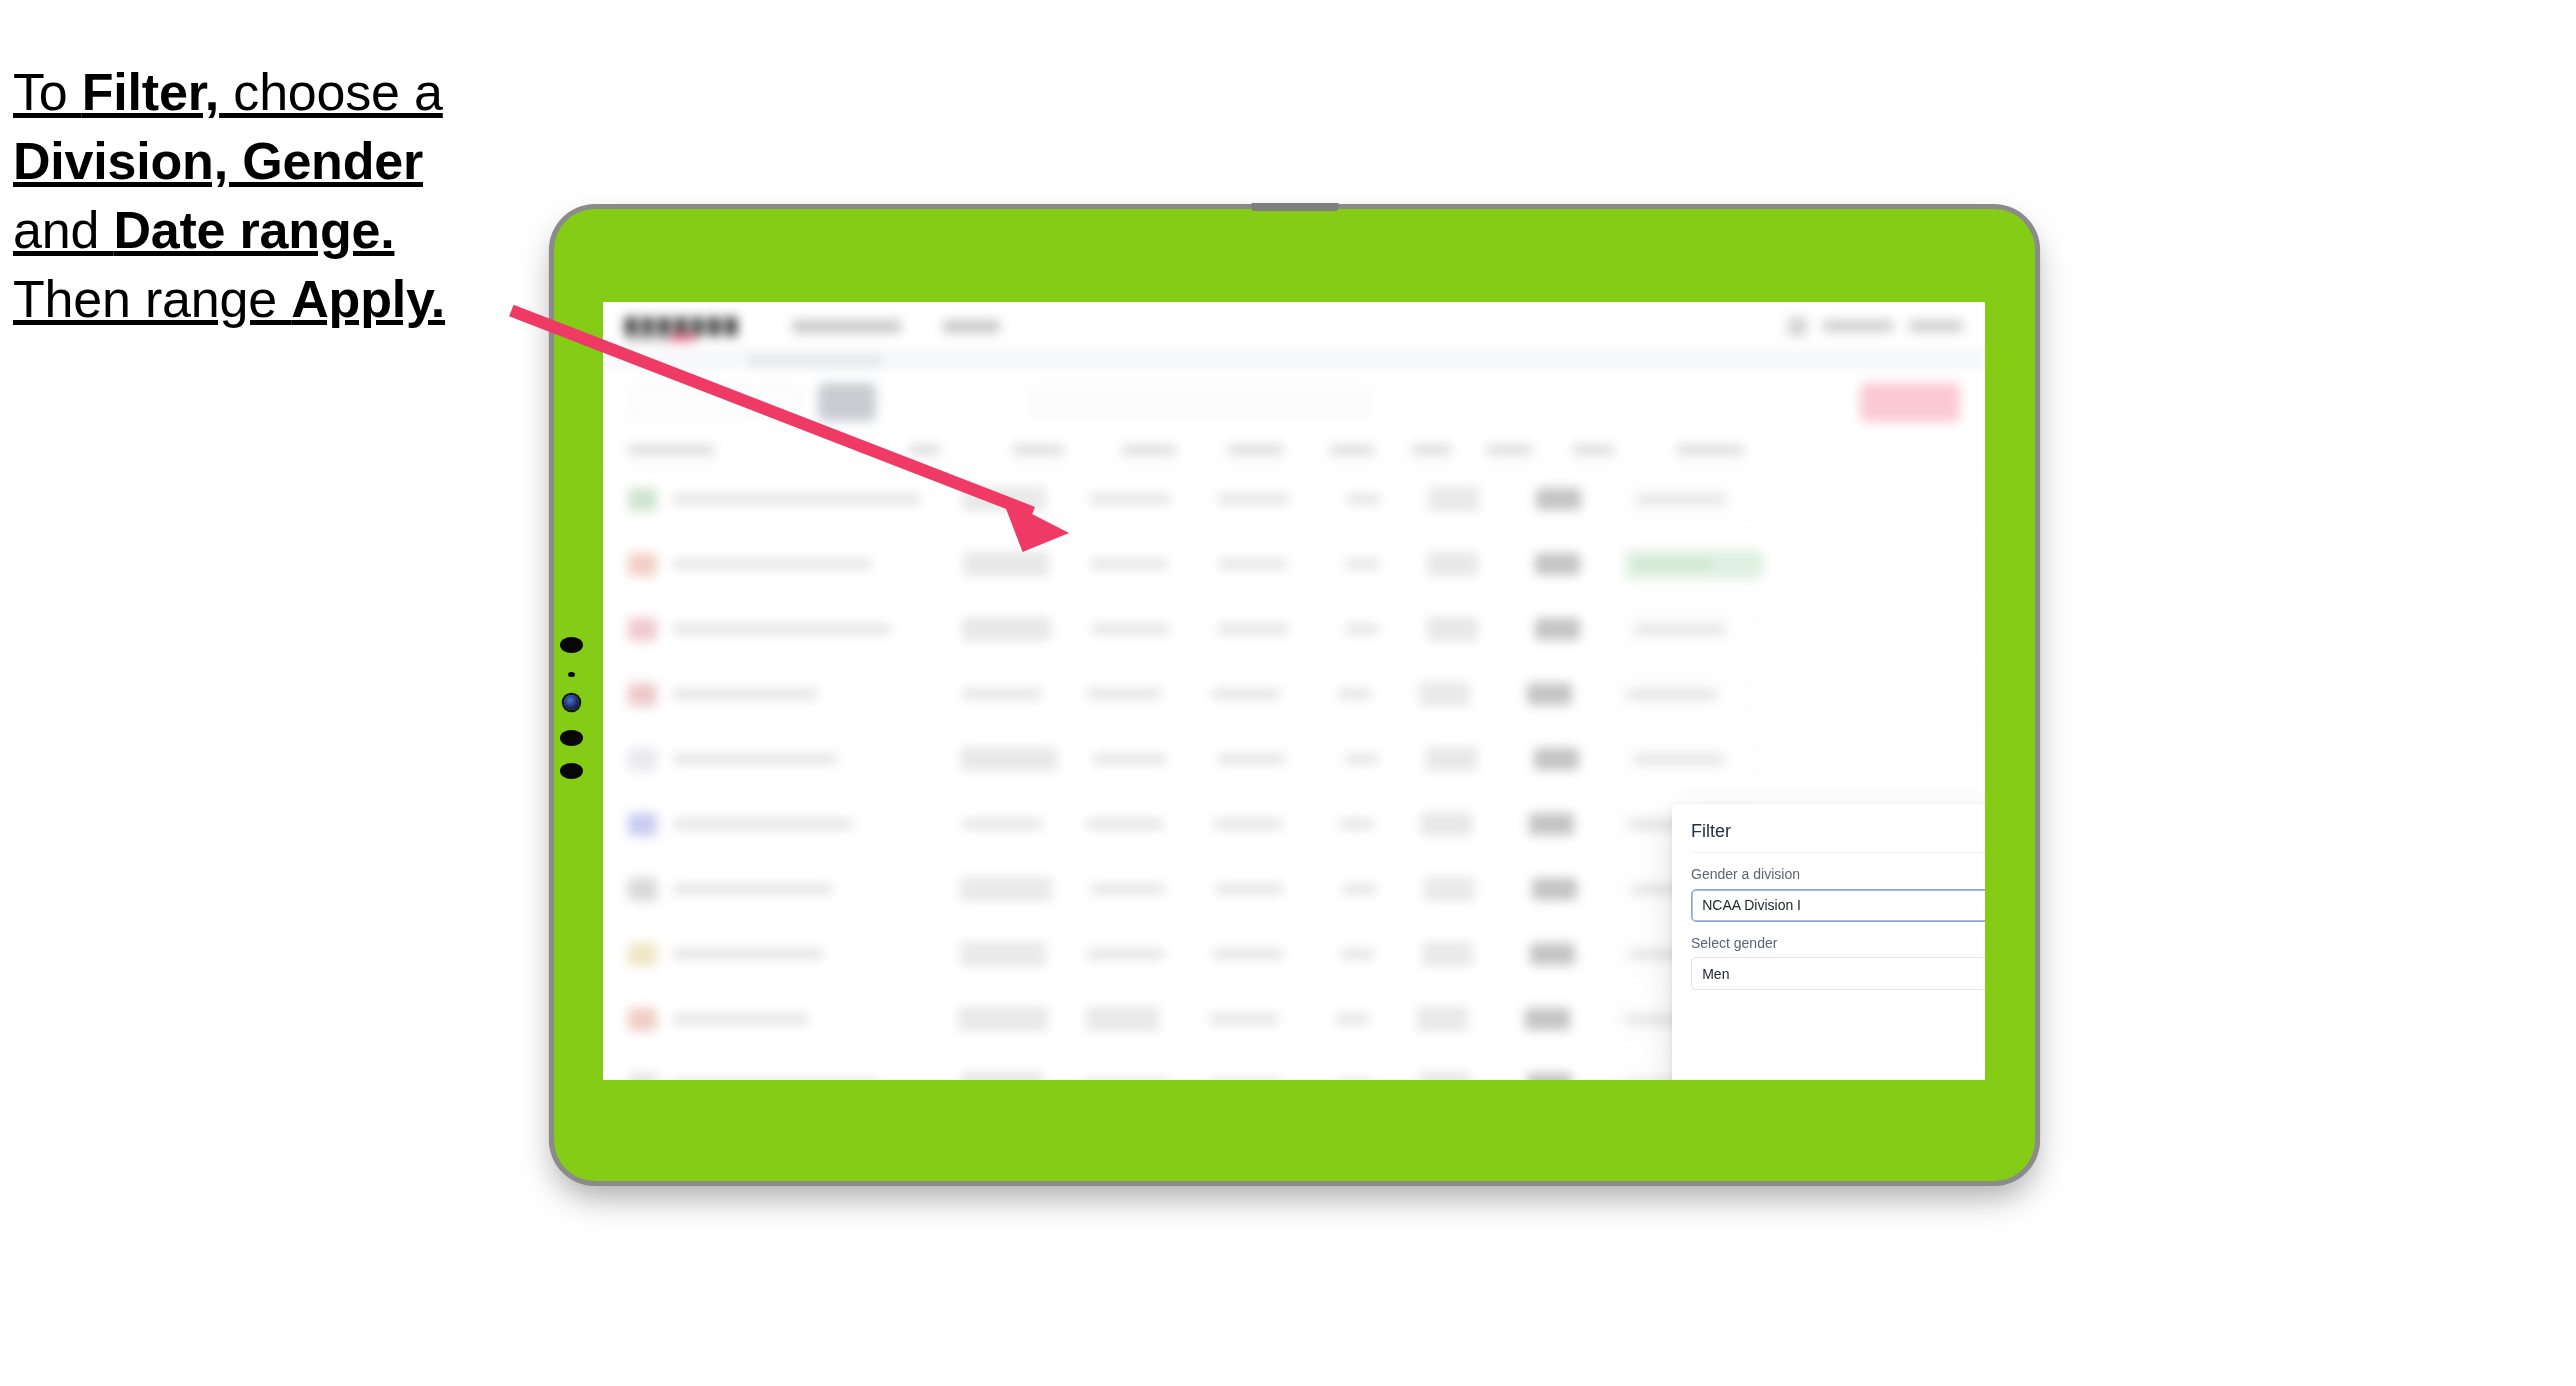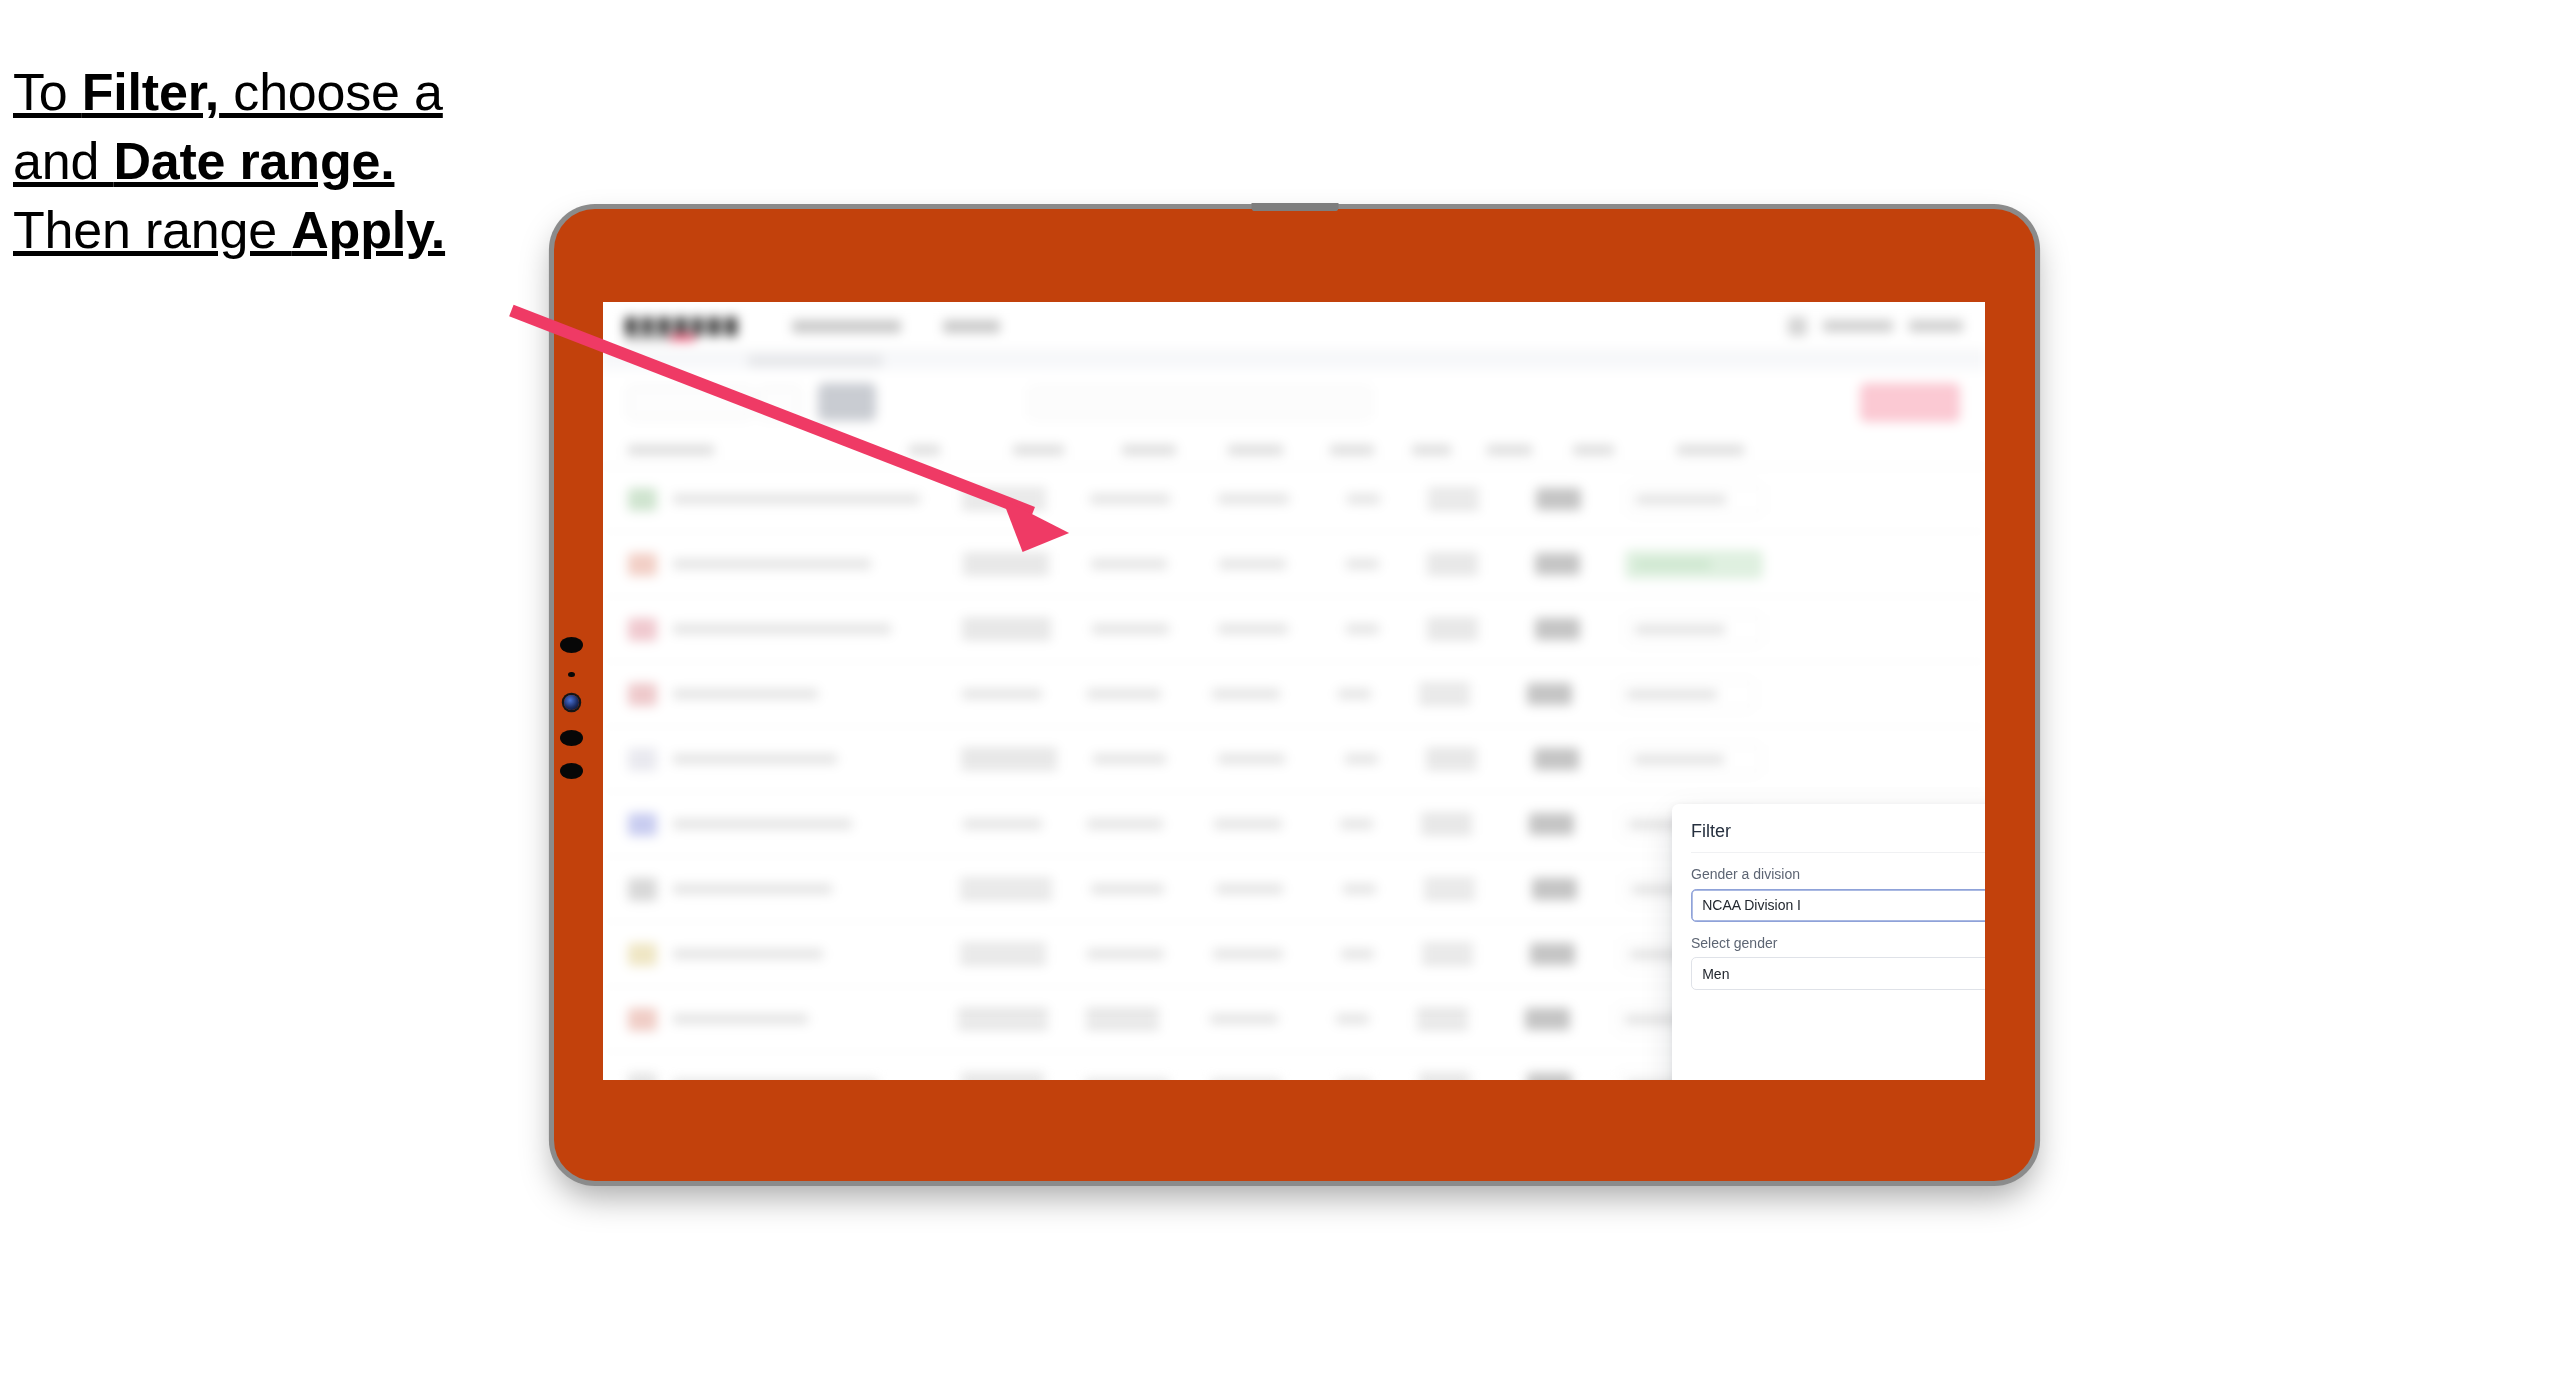--- a/index.html
+++ b/index.html
@@ -17,21 +17,21 @@
     font-size: 52px; line-height: 1.33; color: #000;
     letter-spacing: -0.2px;
   }
   #caption .ln { display: block; white-space: nowrap; text-decoration: underline; }
   #caption b { font-weight: 700; }
 
   
   #tablet {
     position: absolute; left: 554px; top: 209px;
     width: 1481px; height: 972px;
-    background: #c2410c;
+    background: #84cc16;
     border-radius: 41px;
     box-shadow: 0 0 0 5.1px #8b8b8b, 0 16px 33px rgba(0,0,0,0.34);
   }
   .bezel-dot { position: absolute; background: #070707; border-radius: 50%; }
   #cam-lens {
     position: absolute; left: 10.2px; top: 486px;
     width: 14.5px; height: 14.5px; border-radius: 50%;
     background: radial-gradient(circle at 40% 35%, #4a73d8 0%, #1b2c63 55%, #07080f 100%);
     box-shadow: 0 0 0 2.2px #151515;
   }
@@ -135,20 +135,21 @@
   #arrow { position: absolute; left: 0; top: 0; width: 2576px; height: 1386px;
     pointer-events: none; }
 </style>
 </head>
 <body>
 
 <div id="stage">
 
   <div id="caption">
     <span class="ln"><span>To </span><b>Filter,</b><span> choose a</span></span>
+    <span class="ln"><b>Division, Gender</b></span>
     <span class="ln"><span>and </span><b>Date range.</b></span>
     <span class="ln"><span>Then range </span><b>Apply.</b></span>
   </div>
 
   <div id="tablet">
     <div id="top-nub"></div>
     <div class="bezel-dot" style="left:5.8px;top:428px;width:23px;height:16px;"></div>
     <div class="bezel-dot" style="left:14px;top:463px;width:6.5px;height:5.1px;"></div>
     <div id="cam-lens"></div>
     <div class="bezel-dot" style="left:5.8px;top:521px;width:23px;height:16px;"></div>

